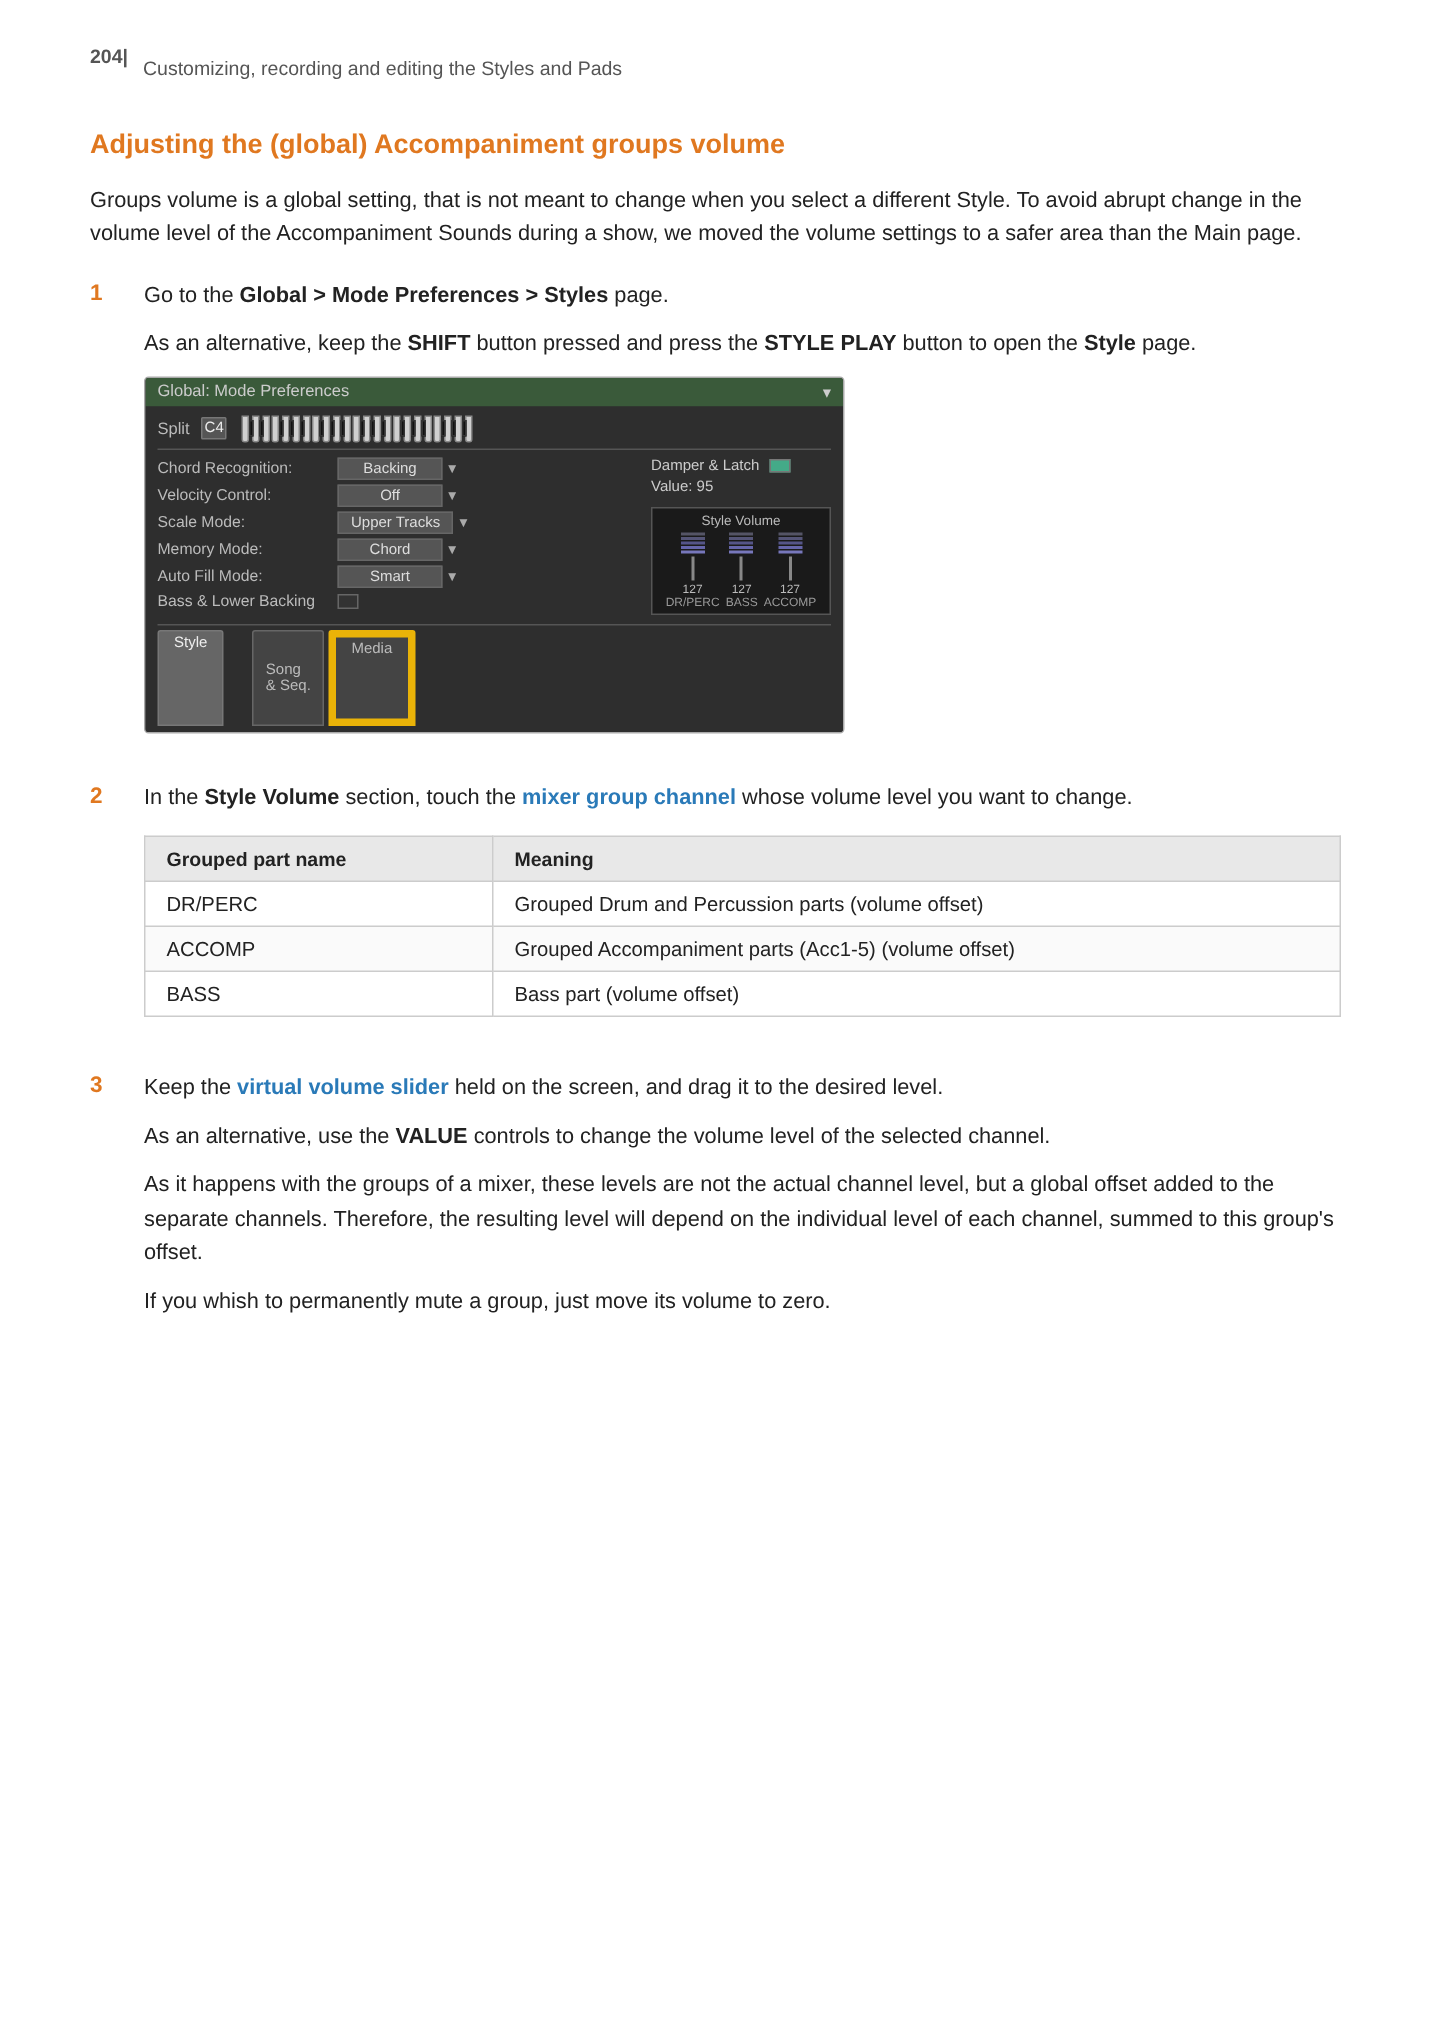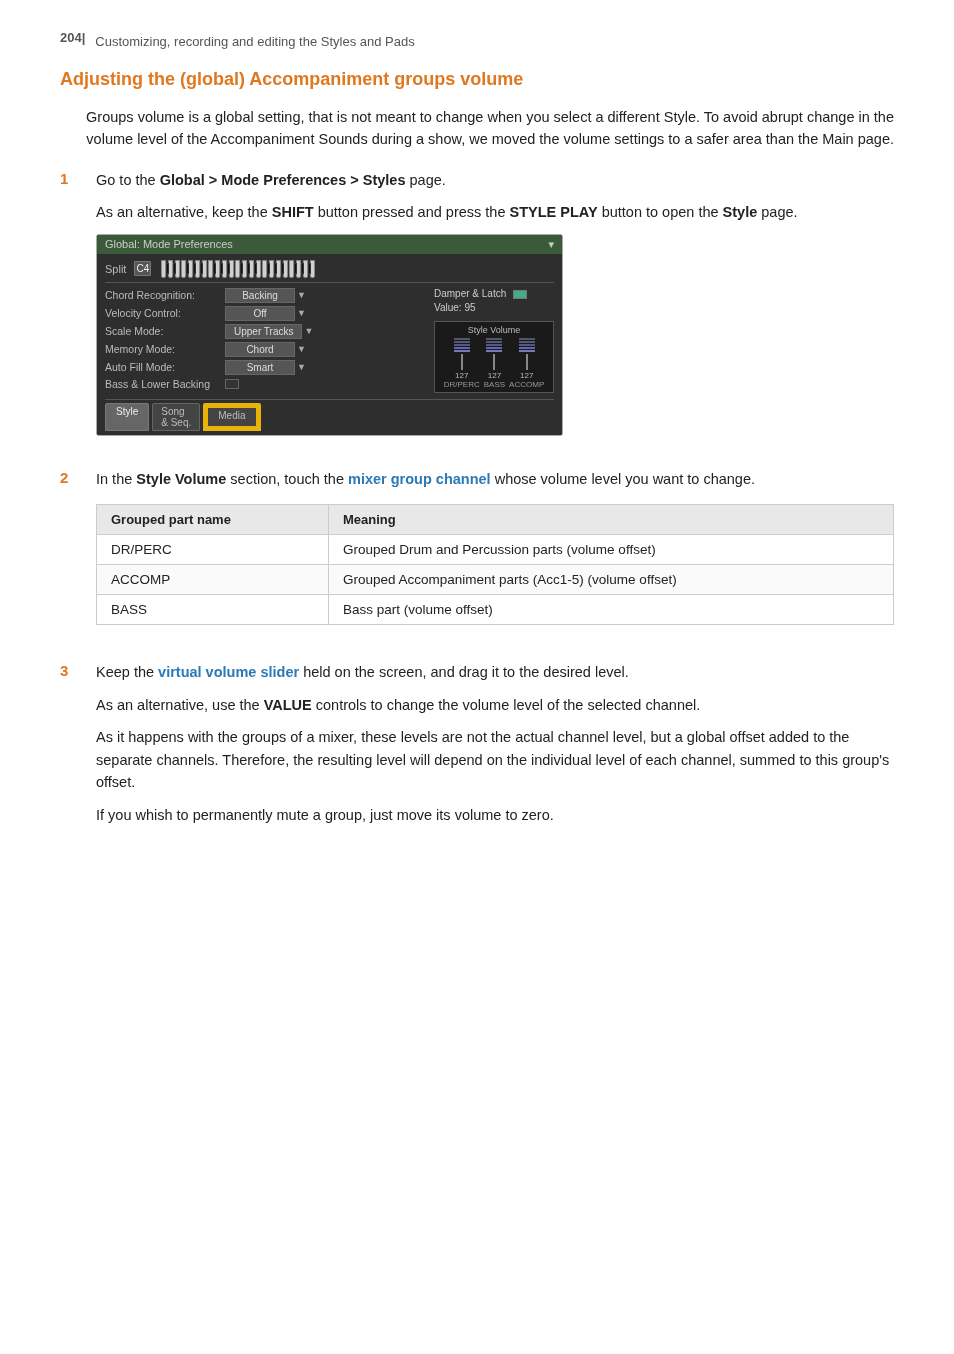--- a/index.html
+++ b/index.html
@@ -18,36 +18,35 @@
       font-weight: bold;
       margin-bottom: 8px;
     }
     .page-subtitle {
       font-size: 13px;
       color: #555;
       margin-left: 10px;
     }
     .page-header {
       display: flex;
-      align-items: center;
-      margin-bottom: 16px;
+      align-items: flex-end;
+      margin-bottom: 33px;
     }
     h1 {
       font-size: 18px;
       font-weight: bold;
       color: #e07820;
       margin-bottom: 16px;
       margin-top: 10px;
     }
     .body-text {
       font-size: 14.5px;
       line-height: 1.55;
       color: #222;
       margin-bottom: 14px;
-      text-align: right;
     }
     .step-container {
       display: flex;
       gap: 18px;
       margin-bottom: 10px;
       margin-top: 18px;
     }
     .step-num {
       font-size: 15px;
       color: #e07820;
@@ -330,21 +329,21 @@
                   <div style="font-size:8px;color:#bbb;">127</div>
                   <div style="font-size:8px;color:#999;">ACCOMP</div>
                 </div>
               </div>
             </div>
           </div>
         </div>
 
         <div style="display:flex;gap:3px;margin-top:6px;border-top:1px solid #555;padding-top:3px;">
           <div style="background:#666;color:#eee;padding:2px 10px;font-size:10px;border-radius:2px 2px 0 0;border:1px solid #777;">Style</div>
-          <div style="background:#444;color:#bbb;padding:2px 8px;font-size:10px;border-radius:2px 2px 0 0;border:1px solid #666;">Song<br>&amp; Seq.</div>
+          <div style="background:#444;color:#bbb;padding:20px 8px;font-size:10px;border-radius:2px 2px 0 0;border:1px solid #666;margin-left:16px;">Song<br>&amp; Seq.</div>
           <div style="background:#444;color:#bbb;padding:2px 10px;font-size:10px;border-radius:2px 2px 0 0;border:5px solid #eab308;">Media</div>
         </div>
       </div>
     </div>
   </div>
 </div>
 
 <div class="step-container">
   <div class="step-num">2</div>
   <div class="step-content">

